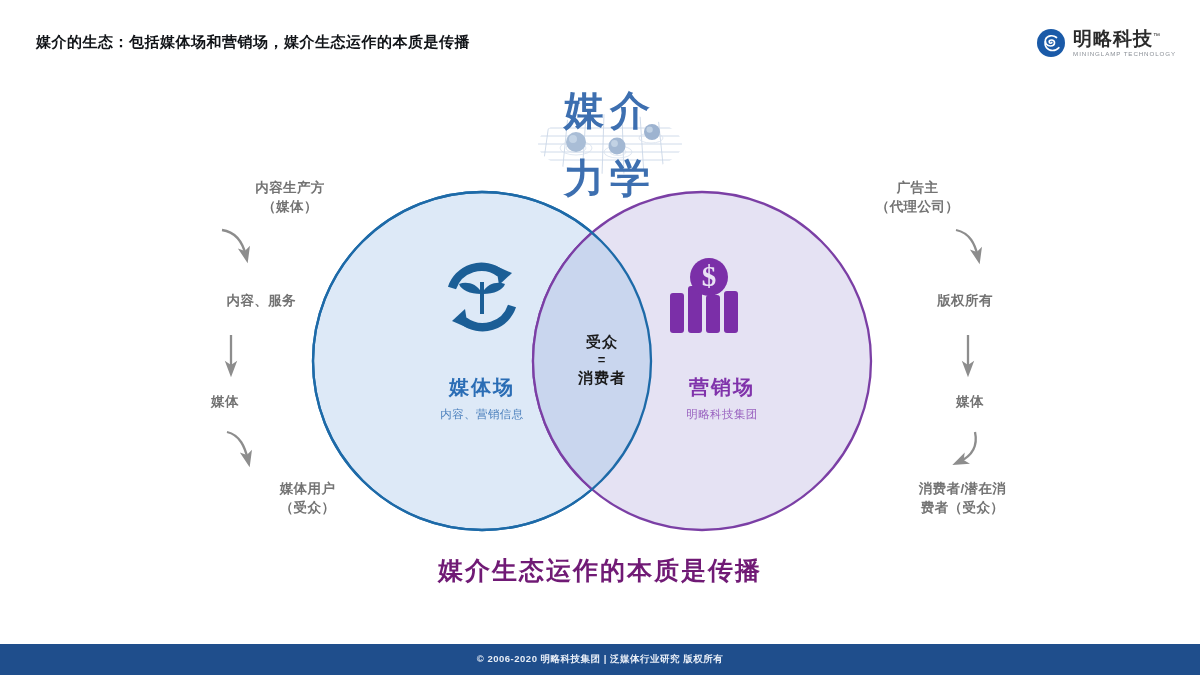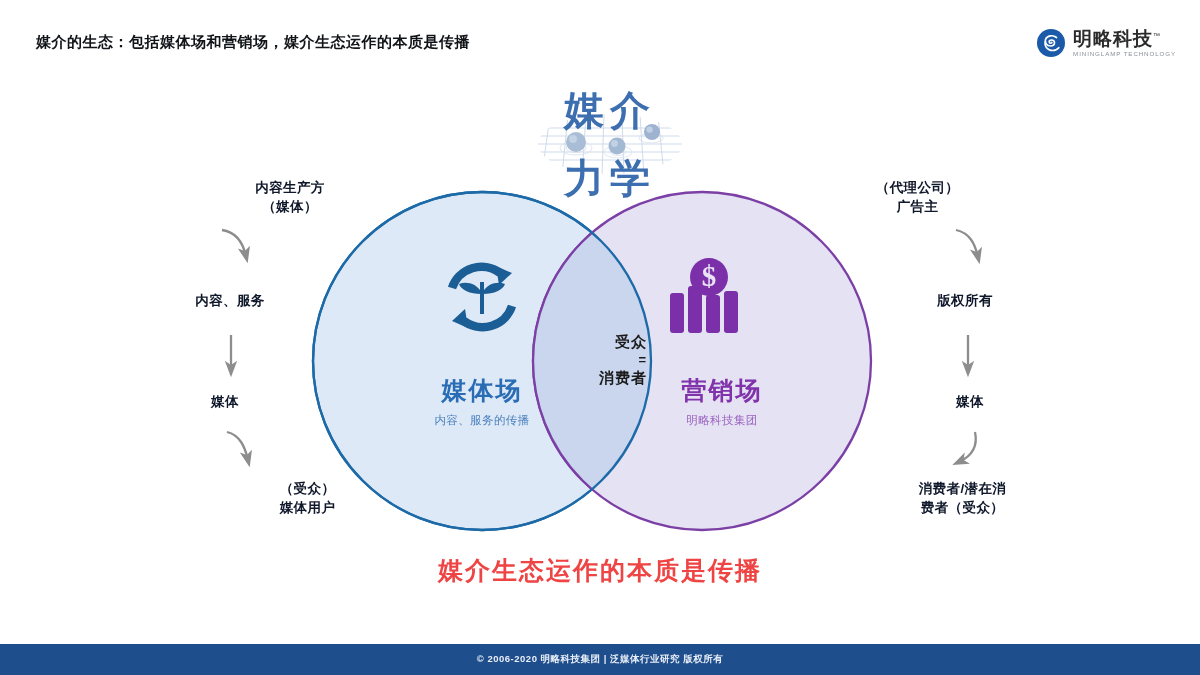--- a/index.html
+++ b/index.html
@@ -35,55 +35,55 @@
     position:absolute;left:520px;top:82px;width:180px;height:118px;text-decoration:underline;
   }
   .mj-logo svg{display:block;}
 
   
   .venn{position:absolute;left:0;top:0;width:1200px;height:675px;pointer-events:none;}
 
   .circle-label{
     position:absolute;text-align:center;line-height:1.25;
   }
-  .cl-main{font-size:25px;font-weight:bold;letter-spacing:2px;}
+  .cl-main{font-size:20px;font-weight:bold;letter-spacing:2px;}
   .cl-sub{font-size:11.5px;margin-top:7px;letter-spacing:.4px;}
   #left-label{left:392px;top:375px;width:180px;color:#2a6db5;}
   #left-label .cl-sub{color:#4a7fbc;}
   #right-label{left:632px;top:375px;width:180px;color:#8033ab;}
   #right-label .cl-sub{color:#9a63c0;}
 
   .overlap-label{
     position:absolute;left:557px;top:331px;width:90px;
-    text-align:right;color:#1a1a1a;font-size:15px;font-weight:bold;
+    text-align:center;color:#1a1a1a;font-size:15px;font-weight:bold;
     line-height:1.45;letter-spacing:1px;
   }
   .overlap-label .eq{font-size:13px;font-weight:bold;display:block;line-height:1.1;}
 
   
   .flow-label{
-    position:absolute;text-align:center;color:#0f172a;
+    position:absolute;text-align:center;color:#737373;
     font-size:13.5px;font-weight:bold;line-height:1.45;letter-spacing:.4px;
   }
   .flow-label.two{line-height:1.42;}
 
   #l1{left:200px;top:178px;width:180px;}
-  #l2{left:150px;top:291px;width:160px;}
+  #l2{left:136px;top:291px;width:160px;text-align:right;}
   #l3{left:160px;top:392px;width:130px;}
   #l4{left:220px;top:479px;width:175px;}
 
   #r1{left:830px;top:178px;width:175px;}
   #r2{left:885px;top:291px;width:160px;}
   #r3{left:905px;top:392px;width:130px;}
   #r4{left:865px;top:479px;width:195px;}
 
   
   .caption{
     position:absolute;left:0;top:554px;width:1200px;text-align:center;
-    font-size:25px;font-weight:bold;color:#ef4444;letter-spacing:2px;
+    font-size:25px;font-weight:bold;color:#701a75;letter-spacing:2px;
   }
   .footer{
     position:absolute;left:0;bottom:0;width:1200px;height:31px;
     background:#1f4e8c;display:flex;align-items:center;justify-content:center;
   }
   .footer-txt{
     color:#e8eef7;font-size:9.5px;letter-spacing:.5px;font-weight:bold;
   }
 </style>
 </head>
@@ -198,48 +198,48 @@
         <rect x="4" y="-5" width="14" height="38" rx="3"></rect>
         <rect x="22" y="-9" width="14" height="42" rx="3"></rect>
       </g>
       <circle cx="7" cy="-23" r="19" fill="#7b2fa8"></circle>
       <text x="7" y="-14" text-anchor="middle" font-family="'Liberation Serif',serif" font-size="29" font-weight="bold" fill="#e9e2f4">$</text>
     </g>
   </svg>
 
   <div class="circle-label" id="left-label">
     <div class="cl-main">媒体场</div>
-    <div class="cl-sub">内容、服务的传播</div>
+    <div class="cl-sub">内容、营销信息</div>
   </div>
 
   <div class="circle-label" id="right-label">
     <div class="cl-main">营销场</div>
     <div class="cl-sub">明略科技集团</div>
   </div>
 
   <div class="overlap-label">
     <span>受众</span>
     <span class="eq">=</span>
     <span>消费者</span>
   </div>
 
   <div class="flow-label two" id="l1">
       <div>内容生产方</div>
       <div>（媒体）</div>
     </div>
   <div class="flow-label" id="l2">内容、服务</div>
   <div class="flow-label" id="l3">媒体</div>
   <div class="flow-label two" id="l4">
+      <div>媒体用户</div>
       <div>（受众）</div>
-      <div>媒体用户</div>
     </div>
 
   <div class="flow-label two" id="r1">
+      <div>广告主</div>
       <div>（代理公司）</div>
-      <div>广告主</div>
     </div>
   <div class="flow-label" id="r2">版权所有</div>
   <div class="flow-label" id="r3">媒体</div>
   <div class="flow-label two" id="r4">
       <div>消费者/潜在消</div>
       <div>费者（受众）</div>
     </div>
 
   <div class="caption">媒介生态运作的本质是传播</div>
 

